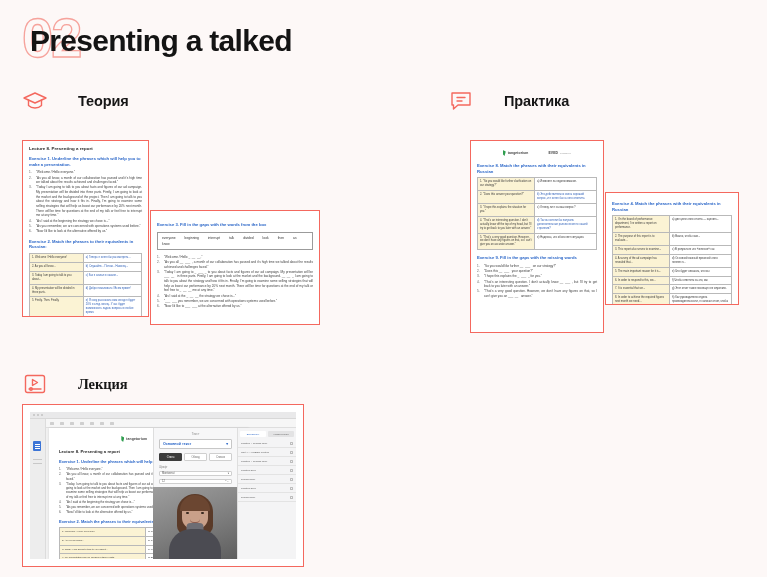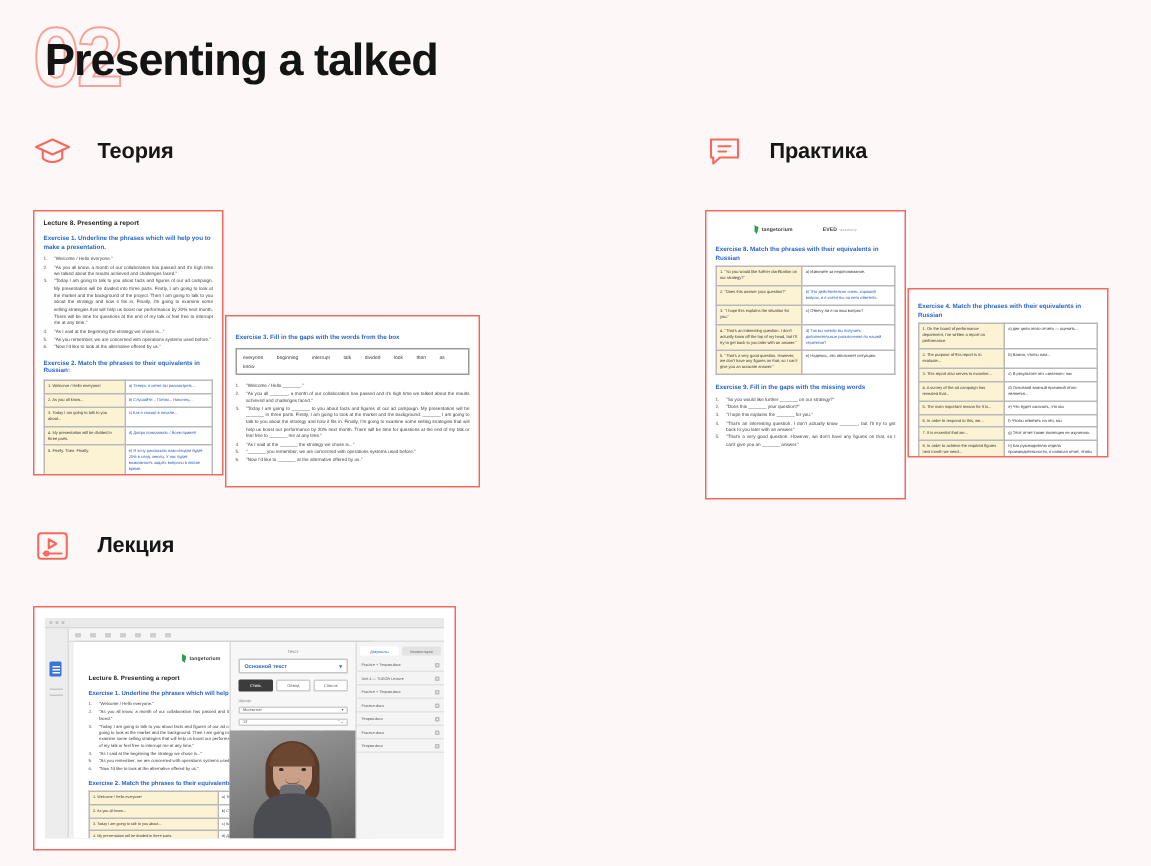--- a/index.html
+++ b/index.html
@@ -42,25 +42,25 @@
     color: #141414;
     line-height: 1;
     white-space: nowrap;
   }
 
   
   .section-head {
     position: absolute;
     display: flex;
     align-items: center;
-    gap: 17px;
+    gap: 30px;
   }
   .sec-theory   { left: 22px;  top: 88px; }
-  .sec-practice { left: 470px; top: 88px; }
-  .sec-lecture  { left: 22px;  top: 351px; }
+  .sec-practice { left: 448px; top: 88px; }
+  .sec-lecture  { left: 22px;  top: 371px; font-family: Liberation Serif, serif; }
 
   .sec-icon { width: 26px; height: 26px; display: block; flex: none; }
   .sec-label {
     font-size: 14.5px;
     font-weight: 700;
     color: #161616;
     letter-spacing: -0.1px;
     white-space: nowrap;
   }
 

